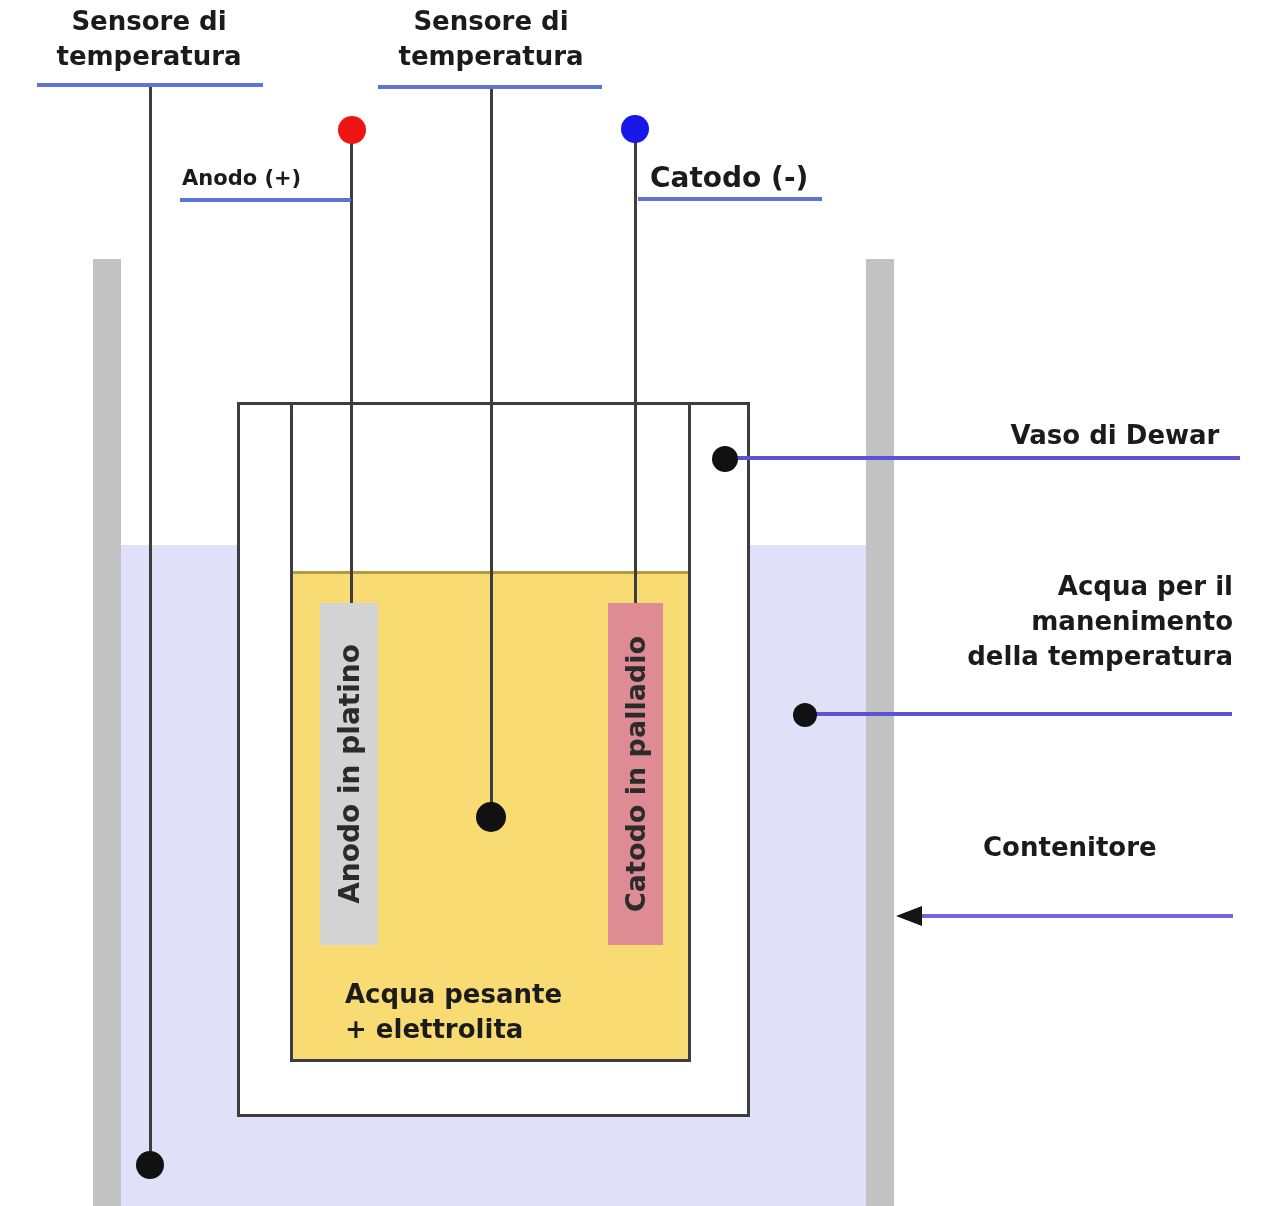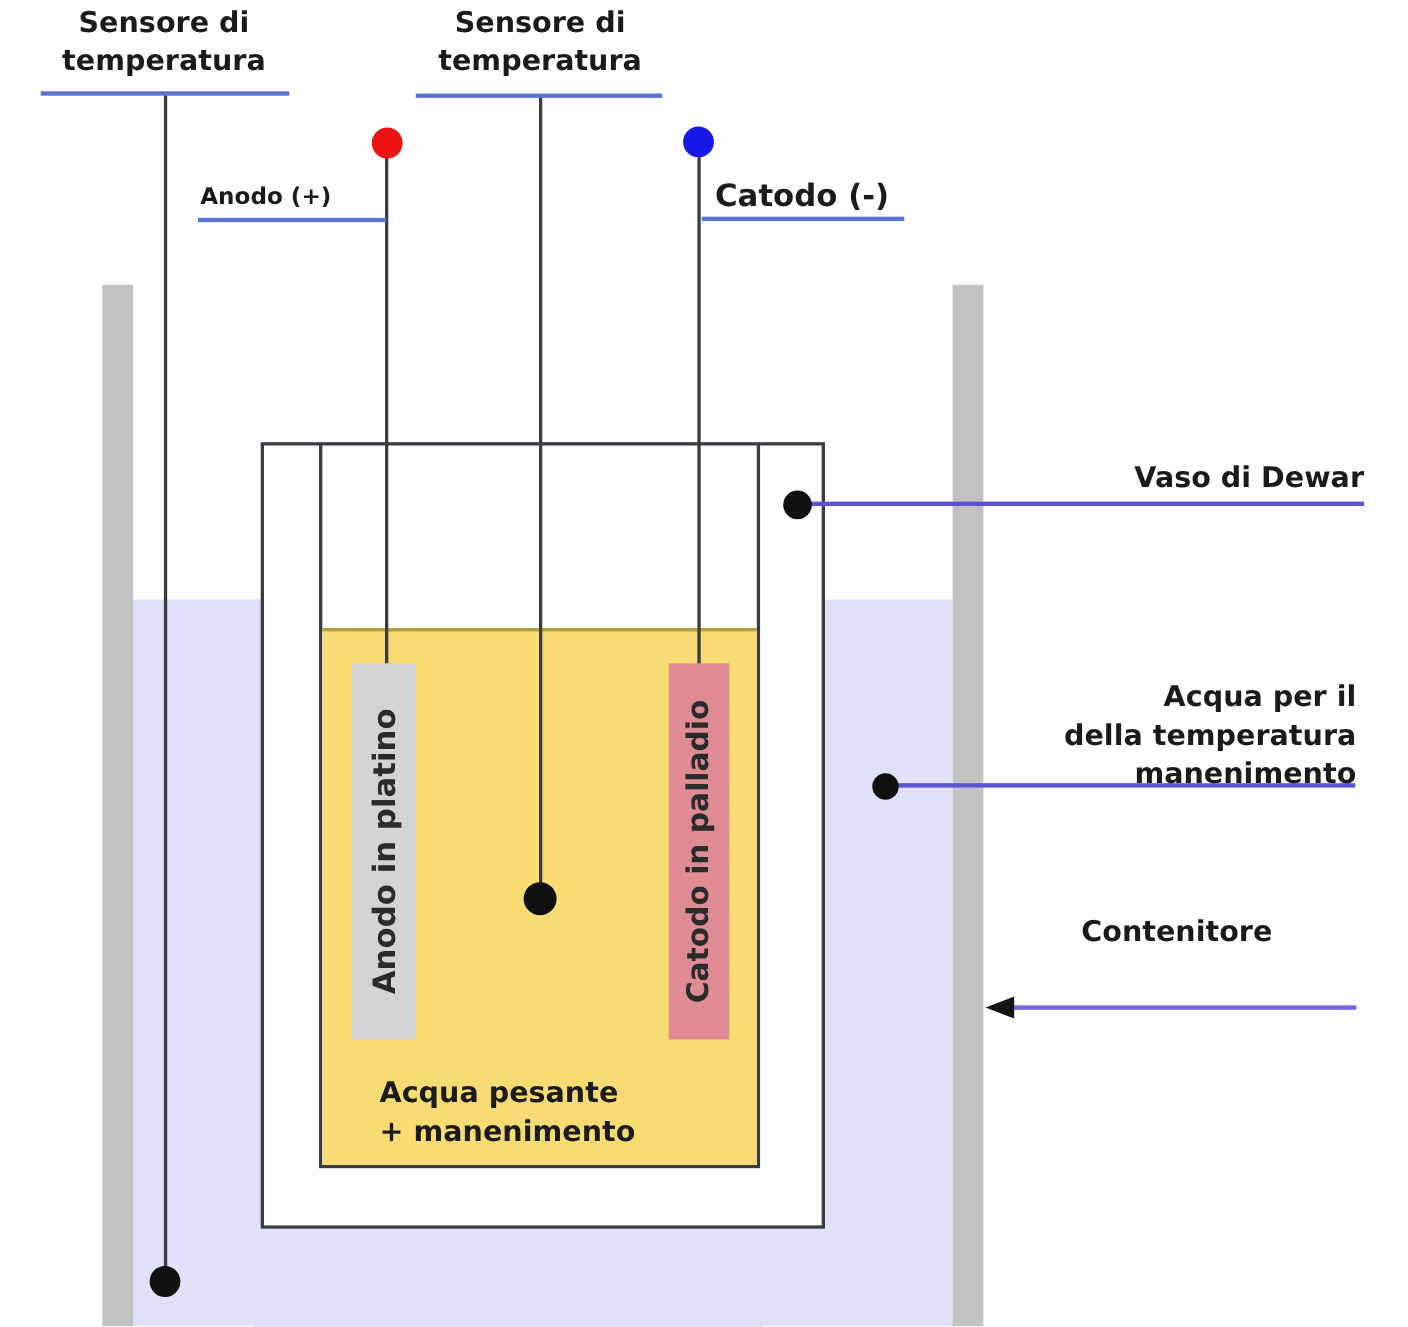--- a/index.html
+++ b/index.html
@@ -61,22 +61,22 @@
   .dot-sensor-center { left:476px; top:802px; width:30px; height:30px; }
   .dot-sensor-left   { left:136px; top:1151px; width:28px; height:28px; }
 
   
   .lbl { font-weight:bold; font-size:26px; line-height:35px; white-space:nowrap; }
   .lbl span { display:block; }
   .lbl-sensor-left   { left:24px;  top:4px; width:250px; text-align:center; }
   .lbl-sensor-center { left:366px; top:4px; width:250px; text-align:center; }
   .lbl-anode   { left:182px; top:161px; font-size:21px; }
   .lbl-cathode { left:650px; top:160px; font-size:28px; }
-  .lbl-dewar     { left:990px; top:418px; width:250px; text-align:right; }
-  .lbl-bath      { left:890px; top:569px; width:343px; text-align:right;margin-top:48px; }
+  .lbl-dewar     { left:990px; top:418px; width:250px; text-align:center; }
+  .lbl-bath      { left:890px; top:569px; width:343px; text-align:right; }
   .lbl-container { left:983px; top:830px; width:250px; }
   .lbl-electrolyte { left:345px; top:977px; width:300px; text-align:left; }
 </style>
 </head>
 <body>
 
 <div class="stage">
 
   <div class="abs water"></div>
   <div class="abs wall wall-l"></div>
@@ -119,22 +119,22 @@
   </div>
   <div class="abs lbl lbl-sensor-center">
     <span>Sensore di</span>
     <span>temperatura</span>
   </div>
   <div class="abs lbl lbl-anode">Anodo (+)</div>
   <div class="abs lbl lbl-cathode">Catodo (-)</div>
   <div class="abs lbl lbl-dewar">Vaso di Dewar</div>
   <div class="abs lbl lbl-bath">
     <span>Acqua per il</span>
+    <span>manenimento</span>
     <span>della temperatura</span>
-    <span>manenimento</span>
   </div>
   <div class="abs lbl lbl-container">Contenitore</div>
   <div class="abs lbl lbl-electrolyte">
     <span>Acqua pesante</span>
-    <span>+ manenimento</span>
+    <span>+ elettrolita</span>
   </div>
 
 </div>
 
 </body></html>

